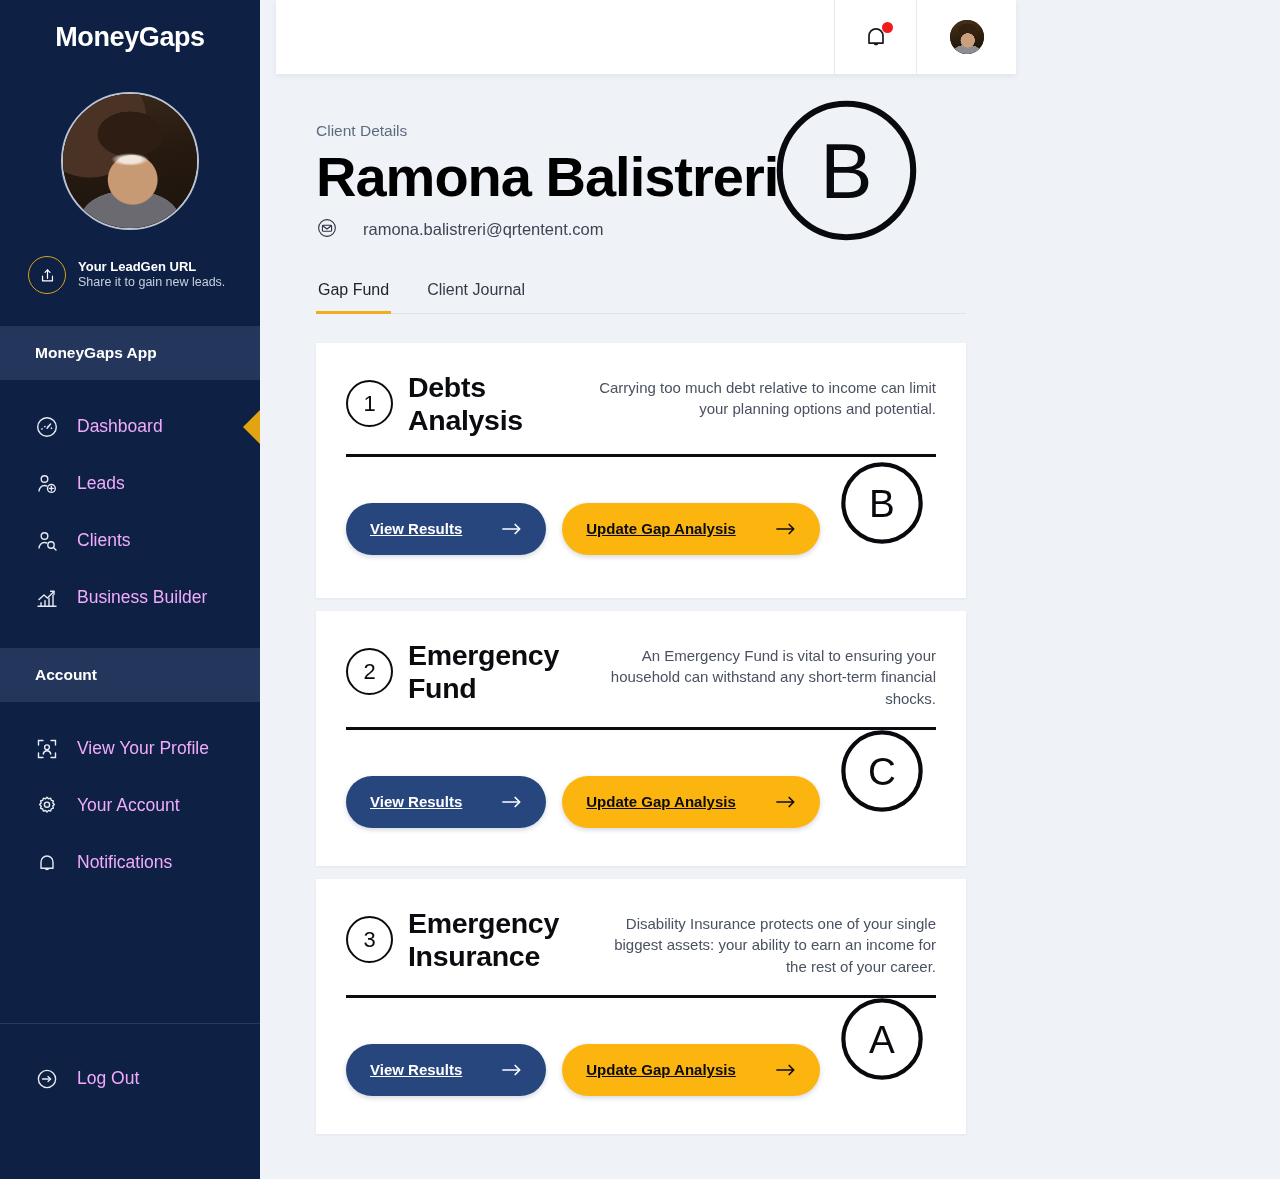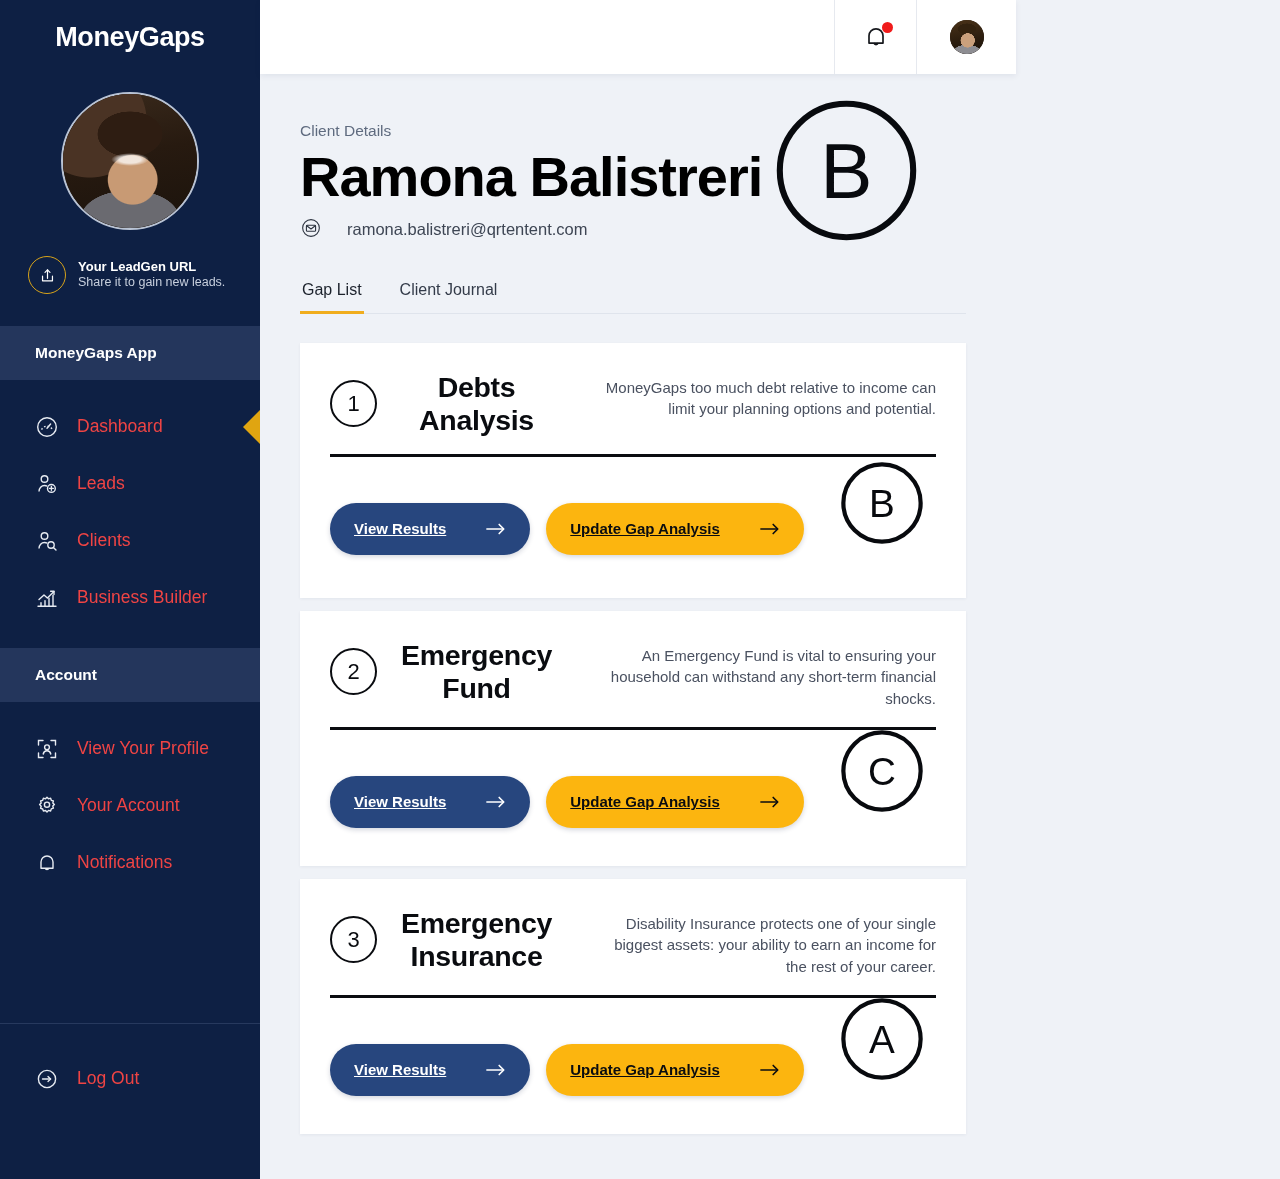--- a/index.html
+++ b/index.html
@@ -77,39 +77,39 @@
     font-size: 15.5px; font-weight: bold;
   }
   .sec-app  { margin-top: 32px; }
   .sec-acct { margin-top: 22px; }
 
   .nav { padding-top: 18px; }
   .nav-item {
     display: flex; align-items: center; gap: 17px;
     height: 57px;
     padding-left: 34px;
-    color: #ef4444;
+    color: #f0abfc;
     font-size: 17.5px;
     position: relative;
     cursor: pointer;
   }
   .nav-item .ico { width: 26px; height: 26px; display: flex; align-items: center; justify-content: center; flex: 0 0 26px; }
   .nav-item.active .caret {
     position: absolute; right: 0; top: 50%; transform: translateY(-50%);
     width: 0; height: 0;
     border-top: 17px solid transparent;
     border-bottom: 17px solid transparent;
     border-right: 17px solid #e0a511;
   }
   .sb-divider { height: 1px; background: #27395e; margin: 0; }
   .spacer-flex { flex: 1 1 auto; }
   .logout-zone { padding: 26px 0 0 0; }
 
   
-  .main { flex: 1 1 auto; height: 1179px; display: flex; flex-direction: column; background: #eff2f7; }
+  .main { flex: 1 1 auto; height: 1179px; display: flex; flex-direction: column; background: #eff2f7; margin-left: 16px; }
   .topbar {
     height: 74px; background: #ffffff;
     display: flex; justify-content: flex-end; align-items: stretch;
     box-shadow: 0 2px 6px rgba(20,35,70,.07);
     z-index: 5;
   }
   .topbar-cell {
     width: 82px;
     display: flex; align-items: center; justify-content: center;
     border-left: 1px solid #e6e9ef;
@@ -170,21 +170,21 @@
     height: 255px;
   }
   .card-top { display: flex; align-items: flex-start; justify-content: space-between; gap: 30px; }
   .card-title-grp { display: flex; align-items: center; gap: 15px; }
   .num-circle {
     width: 47px; height: 47px; border-radius: 50%;
     border: 2.6px solid #0a0c10;
     display: flex; align-items: center; justify-content: center;
     font-size: 22px; color: #0a0c10; flex: 0 0 47px;
   }
-  .card-title { font-size: 28.5px; font-weight: bold; color: #0a0c10; letter-spacing: -0.3px; text-align: center; }
+  .card-title { font-size: 28.5px; font-weight: bold; color: #0a0c10; letter-spacing: -0.3px; }
   .card-desc {
     font-size: 15px; color: #4a5160; text-align: right; line-height: 1.45;
     max-width: 345px; padding-top: 6px;
   }
   .rule { height: 3px; background: #0a0c10; margin-top: 17px; }
   .card-actions { display: flex; align-items: center; gap: 16px; margin-top: 46px; }
   .btn {
     border: none; border-radius: 27px;
     height: 52px; padding: 15px 24px;
     display: inline-flex; align-items: center; gap: 40px;
@@ -379,33 +379,33 @@
 
         <div class="grade-hero">
           <svg viewBox="0 0 100 100" width="145" height="145">
             <circle cx="50" cy="50" r="46" fill="none" stroke="#080a0e" stroke-width="4.2"></circle>
             <text x="50" y="50" text-anchor="middle" dominant-baseline="central" font-family="Liberation Sans, sans-serif" font-size="54" fill="#080a0e">B</text>
           </svg>
         </div>
       </div>
 
       <div class="tabs">
-        <div class="tab active">Gap List</div>
+        <div class="tab active">Gap Fund</div>
         <div class="tab">Client Journal</div>
       </div>
 
       <div class="cards">
 
         <article class="card">
           <div class="card-top">
             <div class="card-title-grp">
               <span class="num-circle">1</span>
               <span class="card-title">Debts Analysis</span>
             </div>
-            <p class="card-desc">MoneyGaps too much debt relative to income can limit your planning options and potential.</p>
+            <p class="card-desc">Carrying too much debt relative to income can limit your planning options and potential.</p>
           </div>
           <div class="rule"></div>
           <div class="card-actions">
             <button class="btn btn-primary">
               <span>View Results</span>
               <svg width="20" height="16" viewBox="0 0 22 16" fill="none" stroke="#ffffff" stroke-width="1.8" stroke-linecap="round" stroke-linejoin="round">
                 <path d="M1 8h18"></path>
                   <path d="M14.5 3 19.5 8l-5 5"></path>
               </svg>
             </button>

